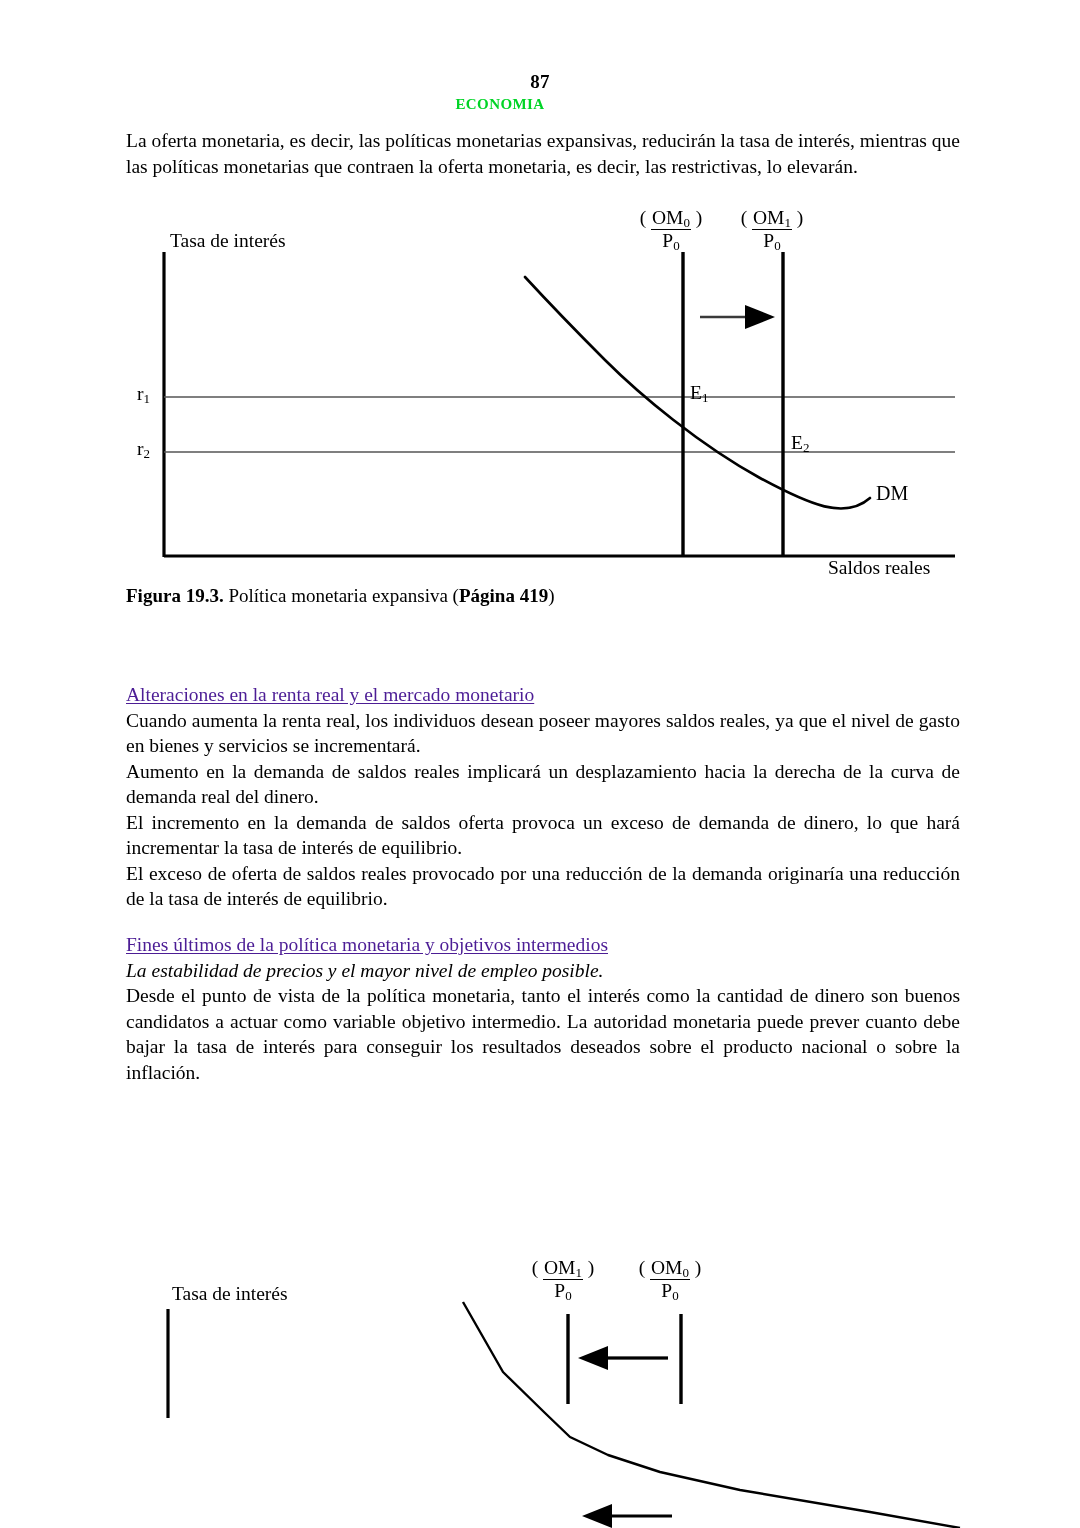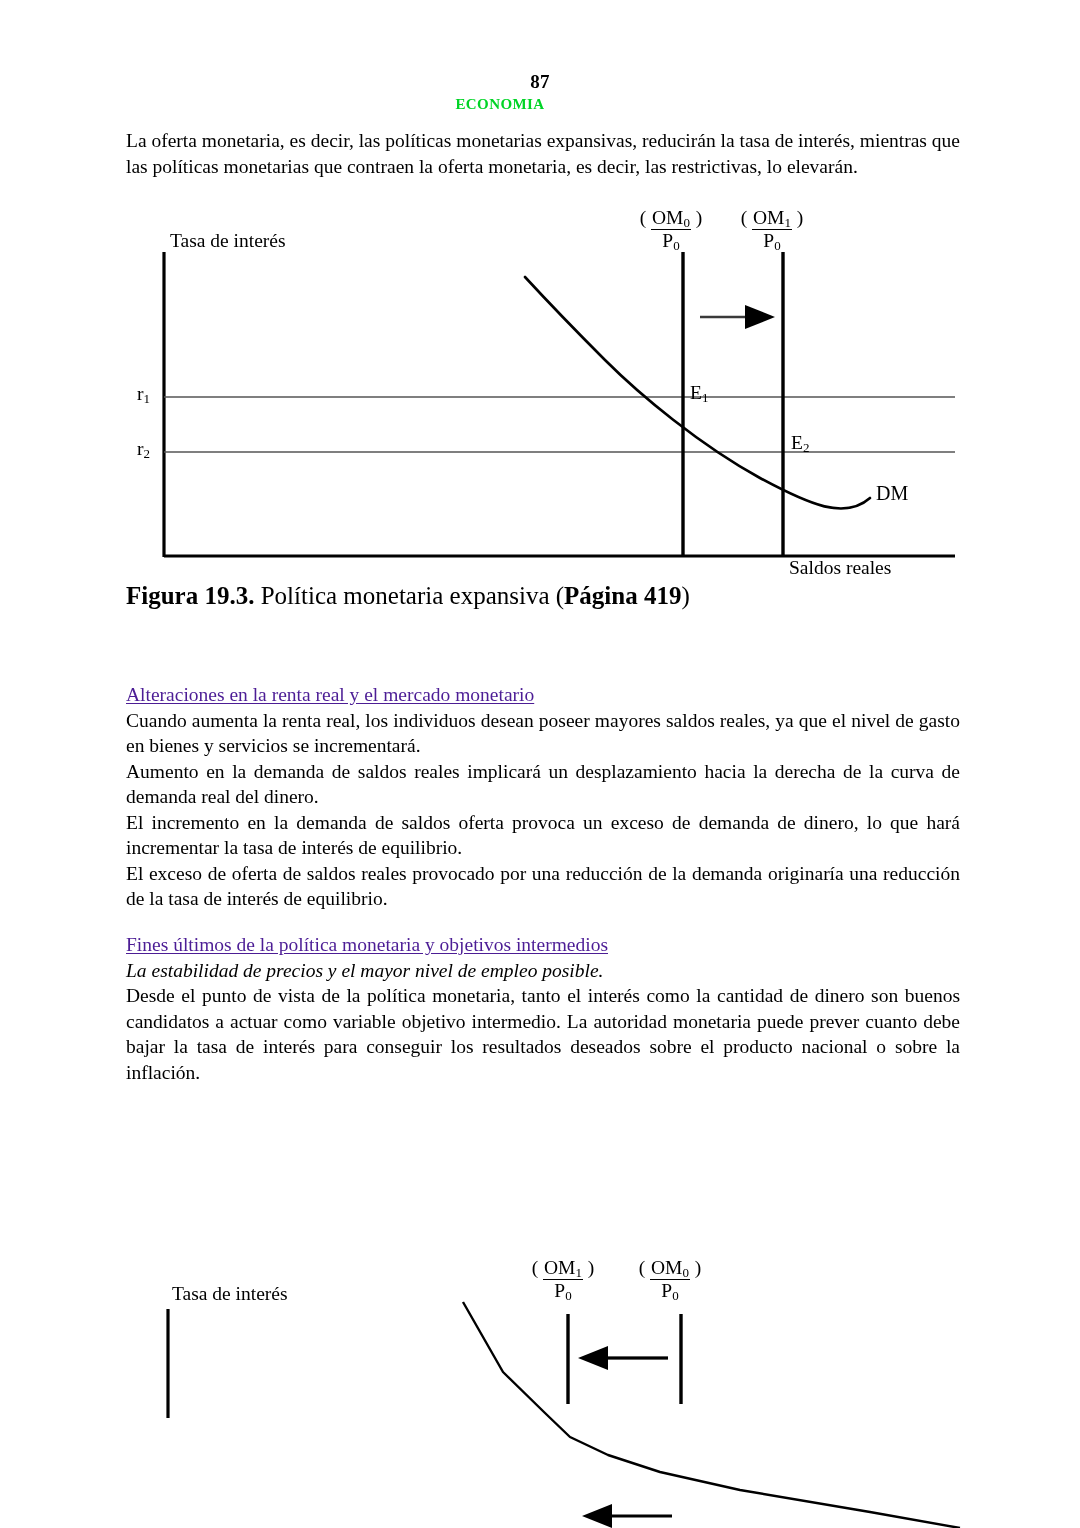--- a/index.html
+++ b/index.html
@@ -58,21 +58,21 @@
     margin: 0;
     font-size: 19.5px;
     line-height: 25.5px;
     text-align: justify;
     text-justify: inter-word;
   }
   .nojust { text-align: center; font-style: italic; }
 
   .caption {
     margin: 0;
-    font-size: 25px;
+    font-size: 19px;
     line-height: 25.5px;
     text-align: left;
   }
   .caption b { font-weight: bold; }
 
   h3.subhead {
     margin: 0;
     font-size: 19.5px;
     line-height: 25.5px;
     font-weight: normal;
@@ -163,21 +163,21 @@
     <div class="fig-label" style="left:170px; top:31px;">Tasa de interés</div>
 
     <div class="fig-label" style="left:137px; top:184px;"><span>r<span class="sub">1</span></span></div>
     <div class="fig-label" style="left:137px; top:239px;"><span>r<span class="sub">2</span></span></div>
 
     <div class="fig-label" style="left:690px; top:183px;"><span>E<span class="sub">1</span></span></div>
     <div class="fig-label" style="left:791px; top:233px;"><span>E<span class="sub">2</span></span></div>
 
     <div class="fig-label" style="left:876px; top:283px; font-size:20px;">DM</div>
 
-    <div class="fig-label" style="left:789px; top:358px;">Saldos reales</div>
+    <div class="fig-label" style="left:828px; top:358px;">Saldos reales</div>
 
     <svg width="1080" height="390" viewBox="0 0 1080 390">
 
       <line x1="164" y1="52" x2="164" y2="357" stroke="#000" stroke-width="3.2"></line>
 
       <line x1="164" y1="356" x2="955" y2="356" stroke="#000" stroke-width="3.2"></line>
 
       <line x1="164" y1="197" x2="955" y2="197" stroke="#555" stroke-width="1.5"></line>
       <line x1="164" y1="252" x2="955" y2="252" stroke="#555" stroke-width="1.5"></line>
 

